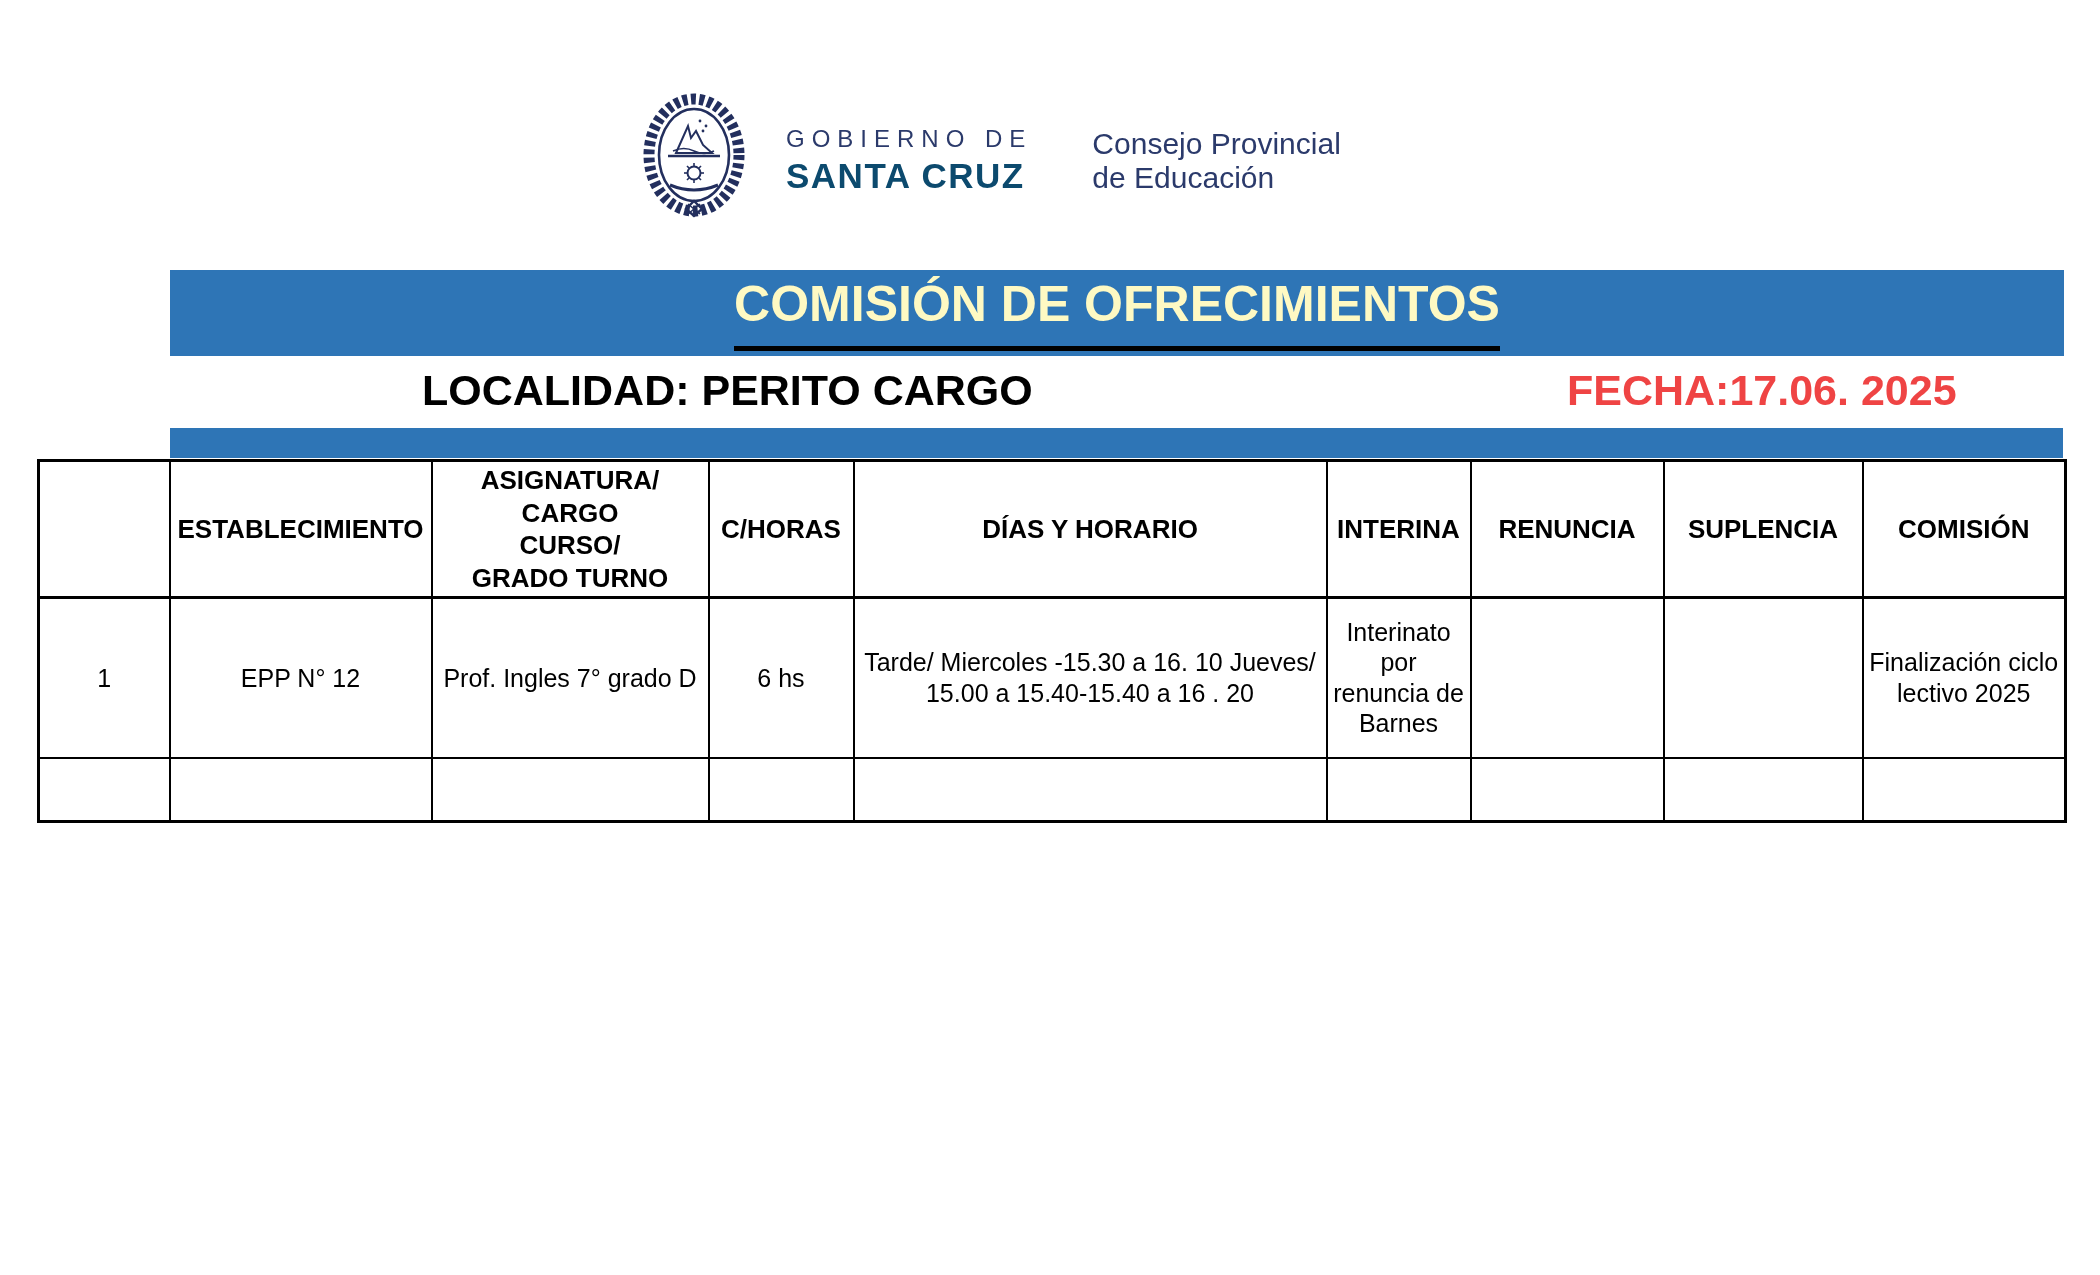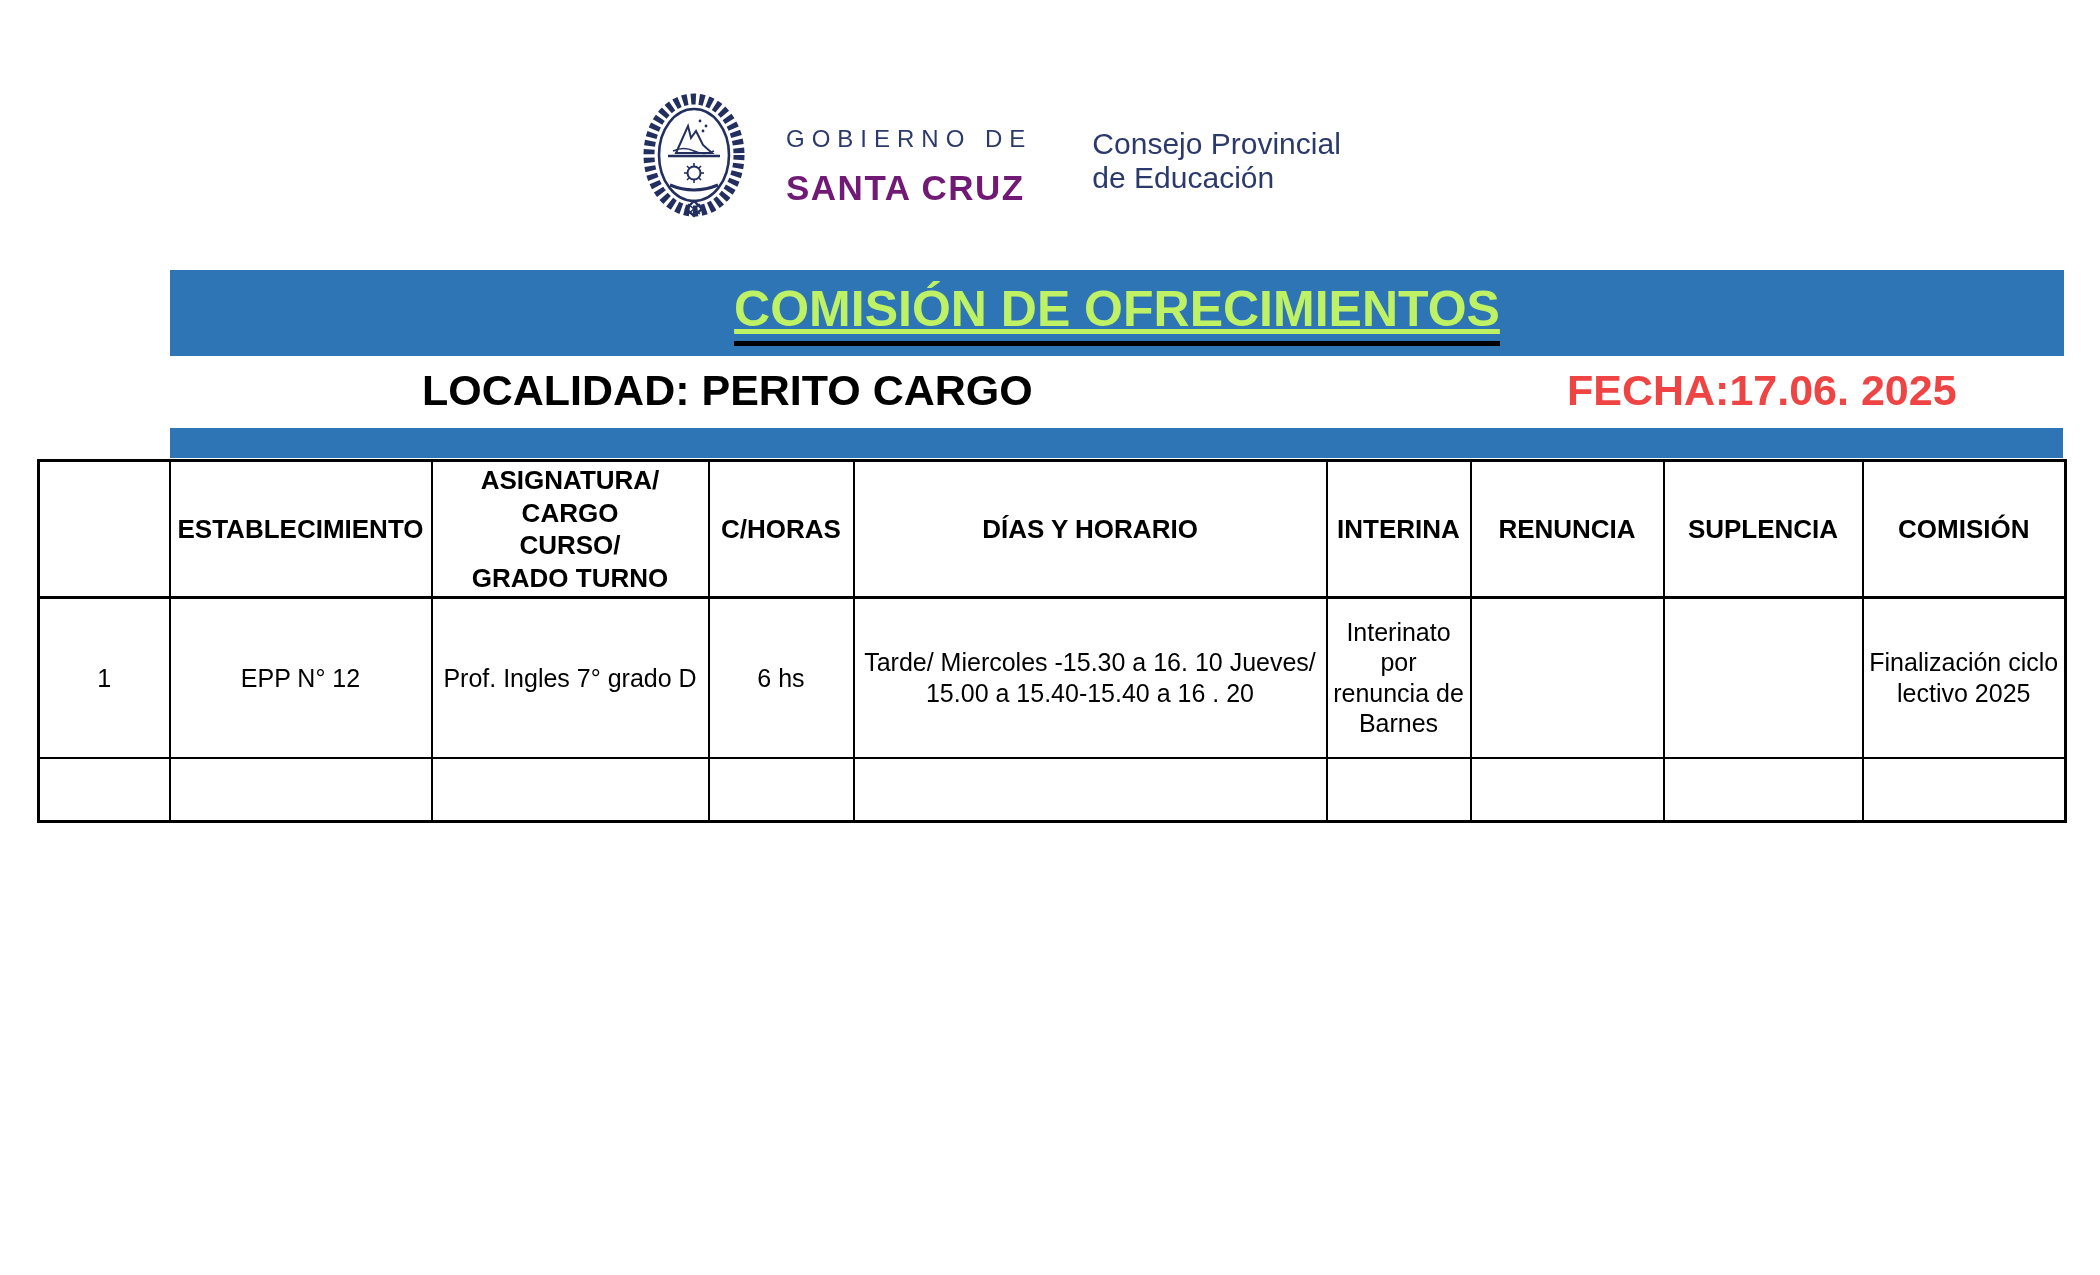--- a/index.html
+++ b/index.html
@@ -27,22 +27,22 @@
   .gov-line1 {
     font-size: 24px;
     letter-spacing: 7px;
     color: #2b3a6b;
     font-weight: 400;
   }
   .gov-line2 {
     font-size: 35px;
     font-weight: 800;
     letter-spacing: 1.5px;
-    color: #701a75;
-    margin-top: 15px;
+    color: #0c4a6e;
+    margin-top: 3px;
   }
   .org-text {
     margin: 34px 0 0 60px;
     font-size: 30px;
     color: #2b3a6b;
     line-height: 1.12;
     white-space: nowrap;
   }
 
   
@@ -53,25 +53,24 @@
     width: 1894px;
     height: 86px;
     background: #2e75b6;
     display: flex;
     align-items: center;
     justify-content: center;
   }
   .banner-title {
     font-size: 50px;
     font-weight: bold;
-    color: #bef264;
+    color: #fef9c3;
     border-bottom: 5px solid #000;
-    padding-bottom: 3px;
-    white-space: nowrap;
-    text-decoration: underline;
+    padding-bottom: 13px;
+    white-space: nowrap;
   }
 
   
   .localidad {
     position: absolute;
     left: 422px;
     top: 366px;
     font-size: 43px;
     font-weight: bold;
     color: #000;

